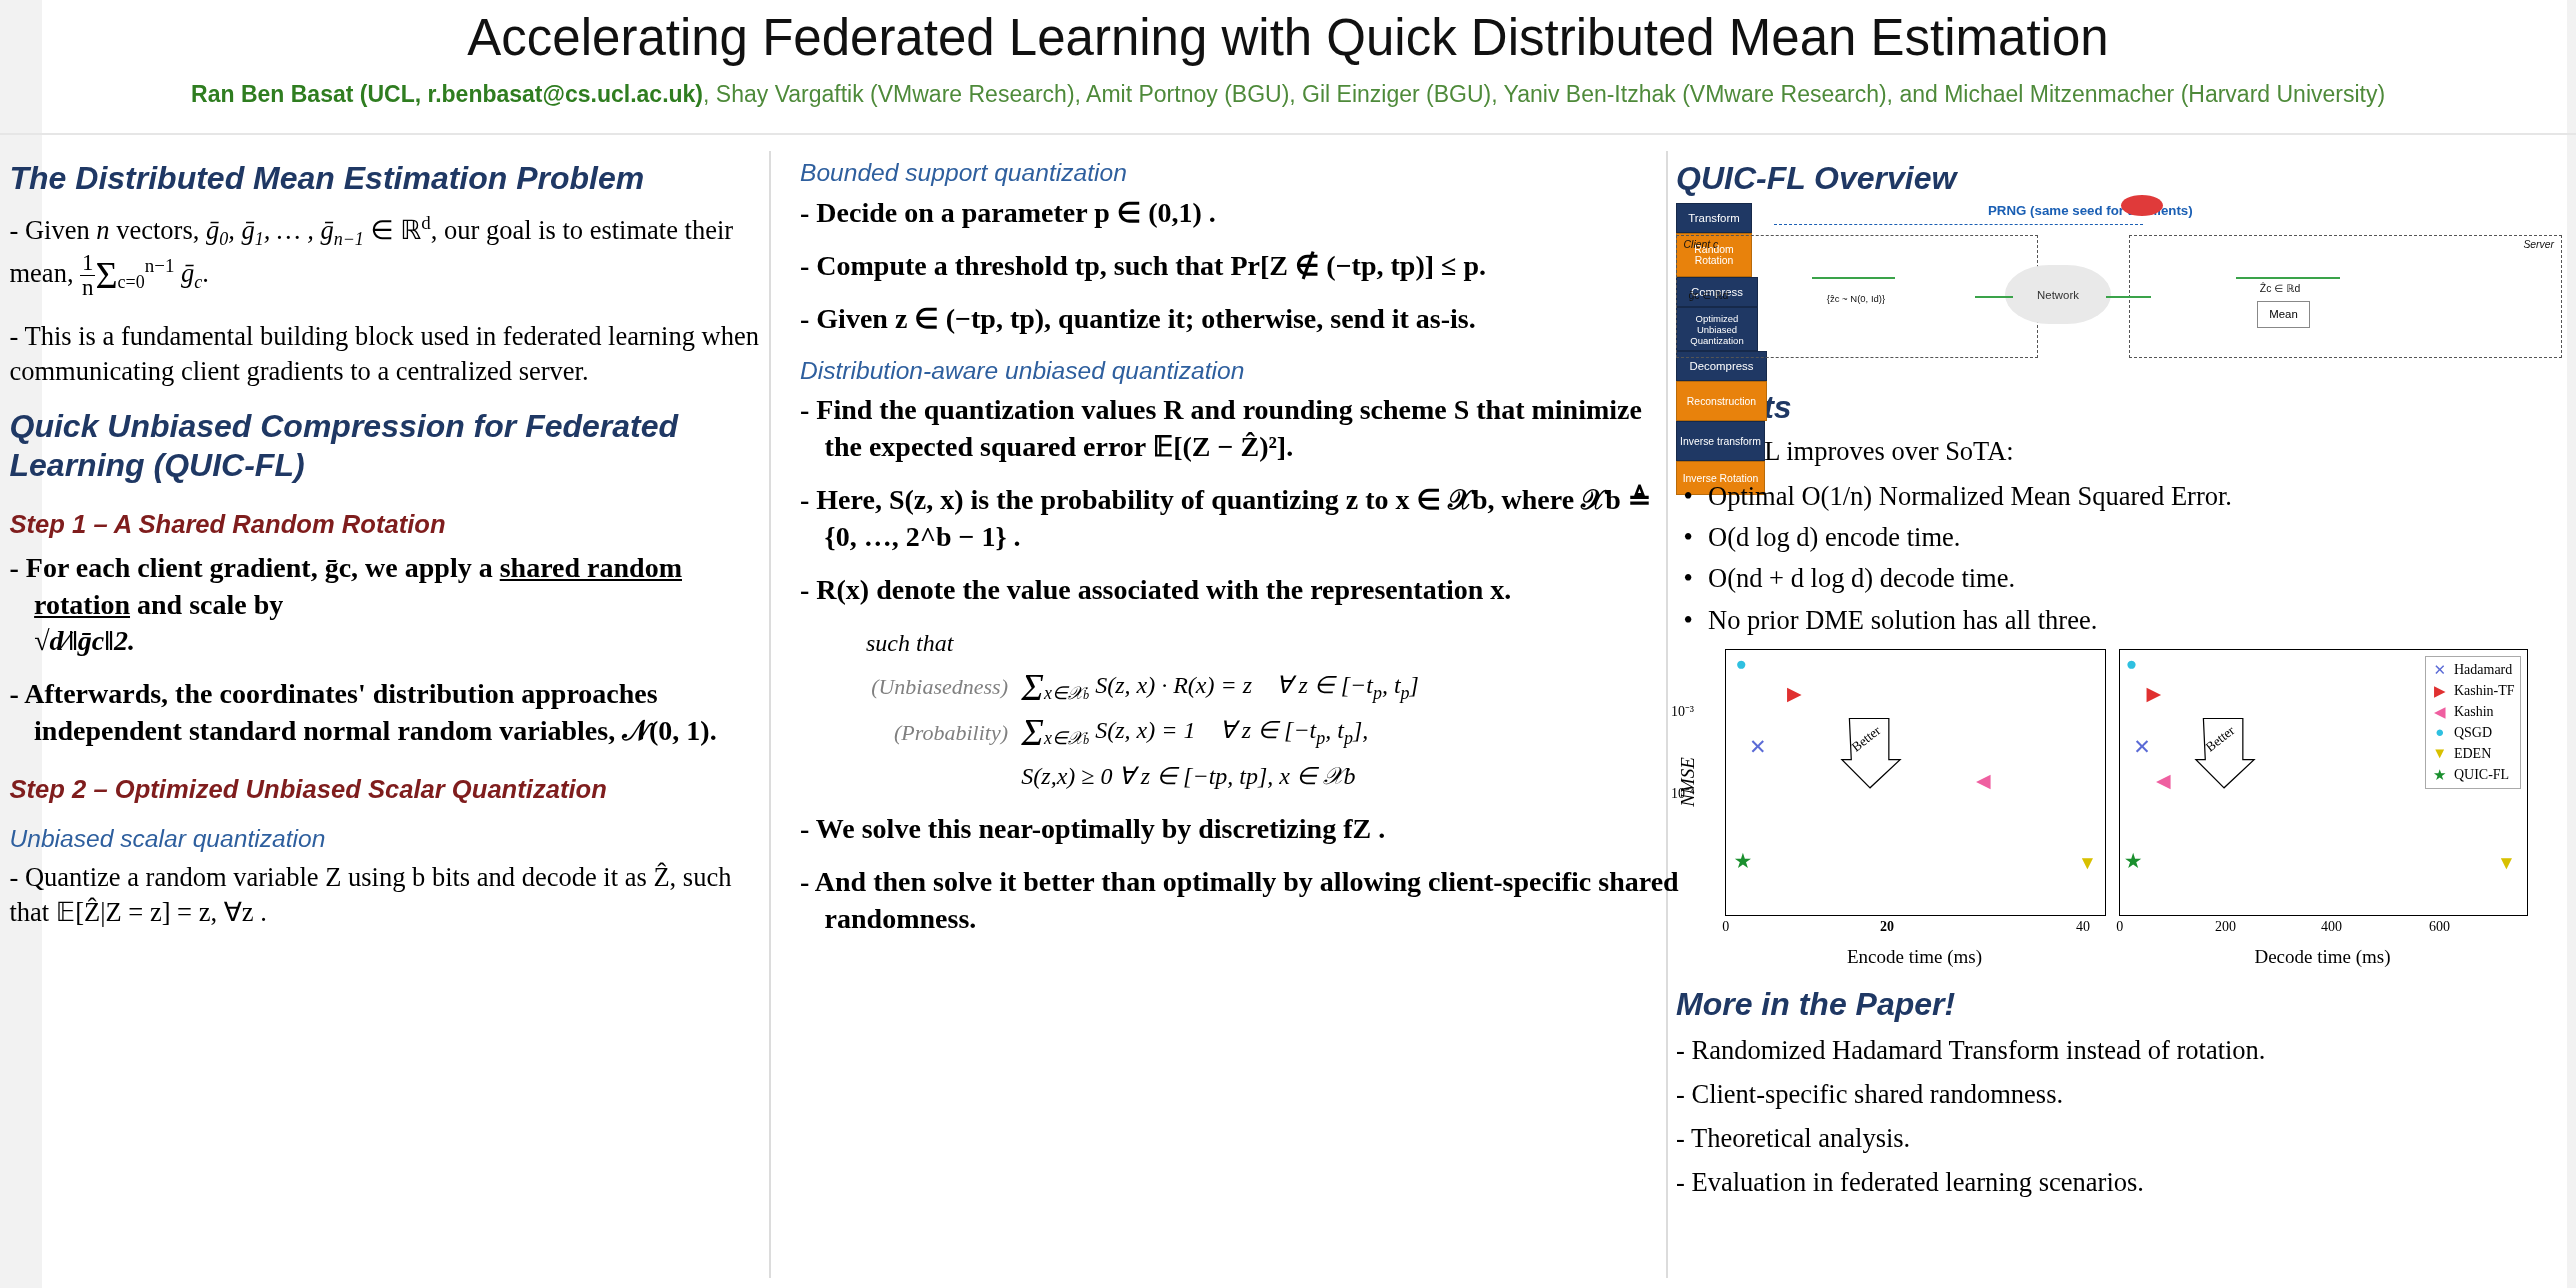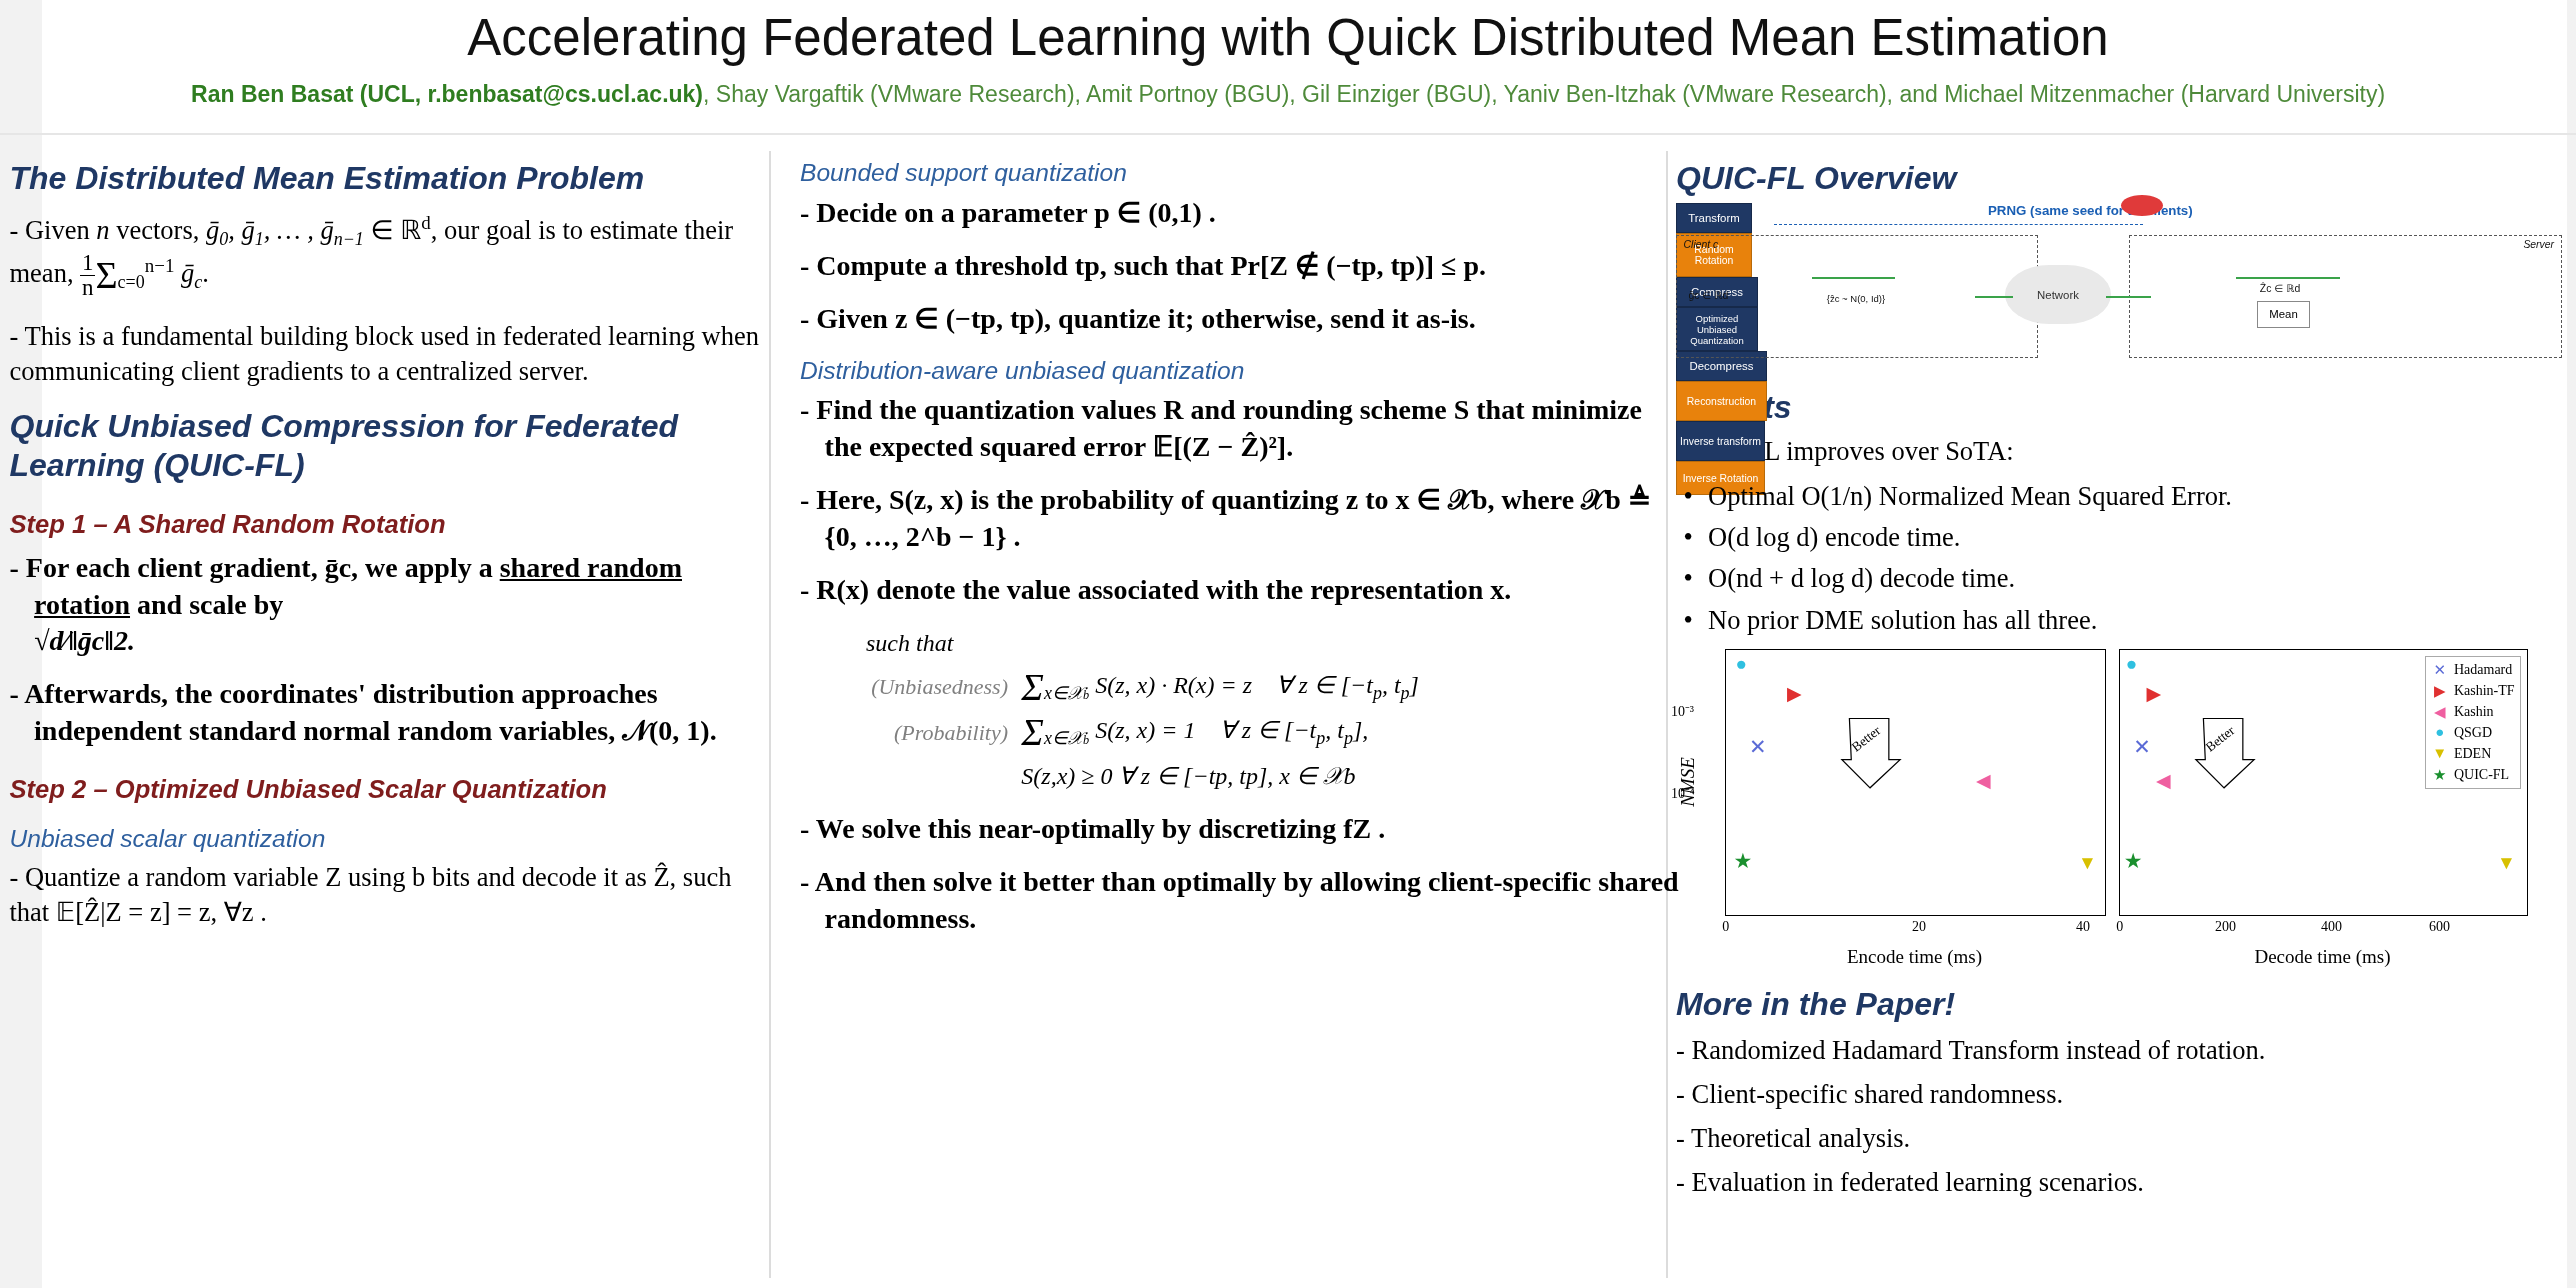--- a/index.html
+++ b/index.html
@@ -276,21 +276,21 @@
         <div style="position:absolute;left:114px;top:68px;width:62px;height:72px;">
           <svg width="62" height="72" viewBox="0 0 66 76">
               <polygon points="10,0 52,0 52,44 64,44 32,74 2,44 12,44" fill="#ffffff" stroke="#000" stroke-width="1.3"></polygon>
             </svg>
           <div class="better" style="left:9.5px;top:13.3px;">Better</div>
         </div>
 
         <div class="ytick" style="left:-55px;top:51px;">10⁻³</div>
         <div class="ytick" style="left:-55px;top:133px;">10⁻⁴</div>
         <div class="xtick" style="left:-3.8px;top:269px;">0</div>
-        <div class="xtick" style="left:186px;top:269px;">20</div>
+        <div class="xtick" style="left:154px;top:269px;font-weight:bold;">20</div>
         <div class="xtick" style="left:350px;top:269px;">40</div>
       </div>
       <div class="ylab" style="left:-13.3px;top:133px;">NMSE</div>
       <div class="axis-title" style="margin-left:49px;width:379px;margin-top:30px;">Encode time (ms)</div>
     </div>
 
     <div style="position:relative;width:428px;">
       <div class="plot" style="width:407px;height:265px;">
         <div style="position:absolute;left:13.3px;top:87px;color:#5b6bd6;font-size:21px;line-height:1;">✕</div>
         <div style="position:absolute;left:26.5px;top:34px;color:#e03030;font-size:19px;line-height:1;">▶</div>

